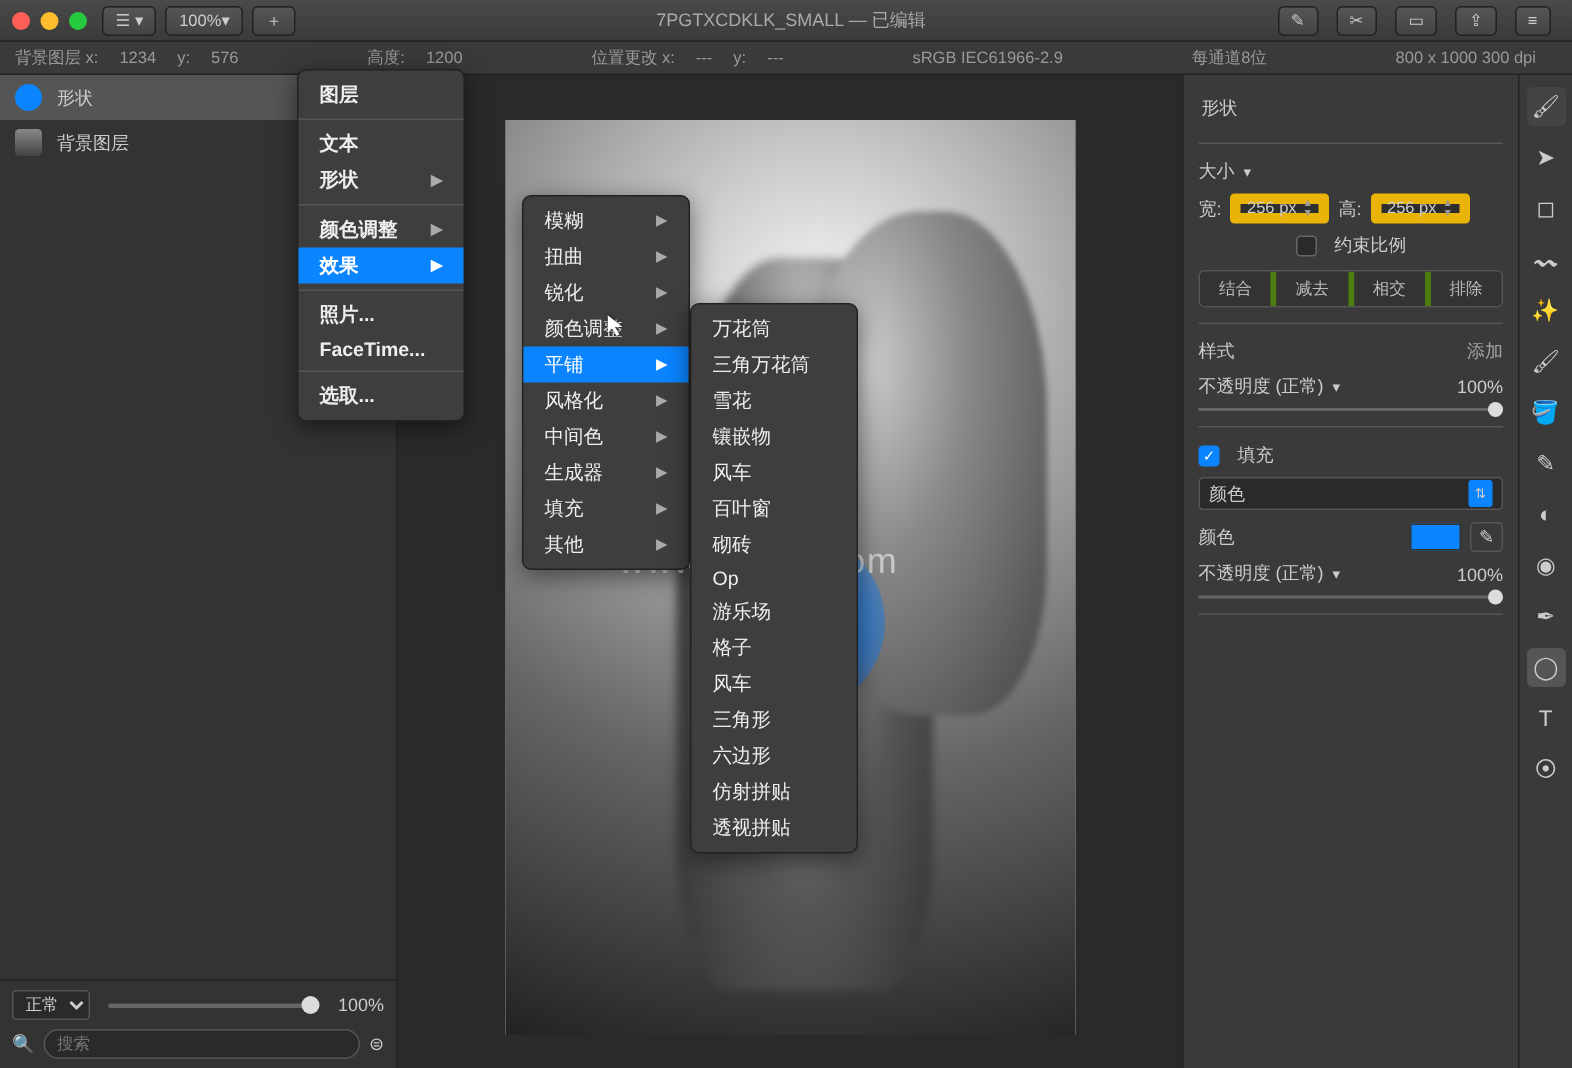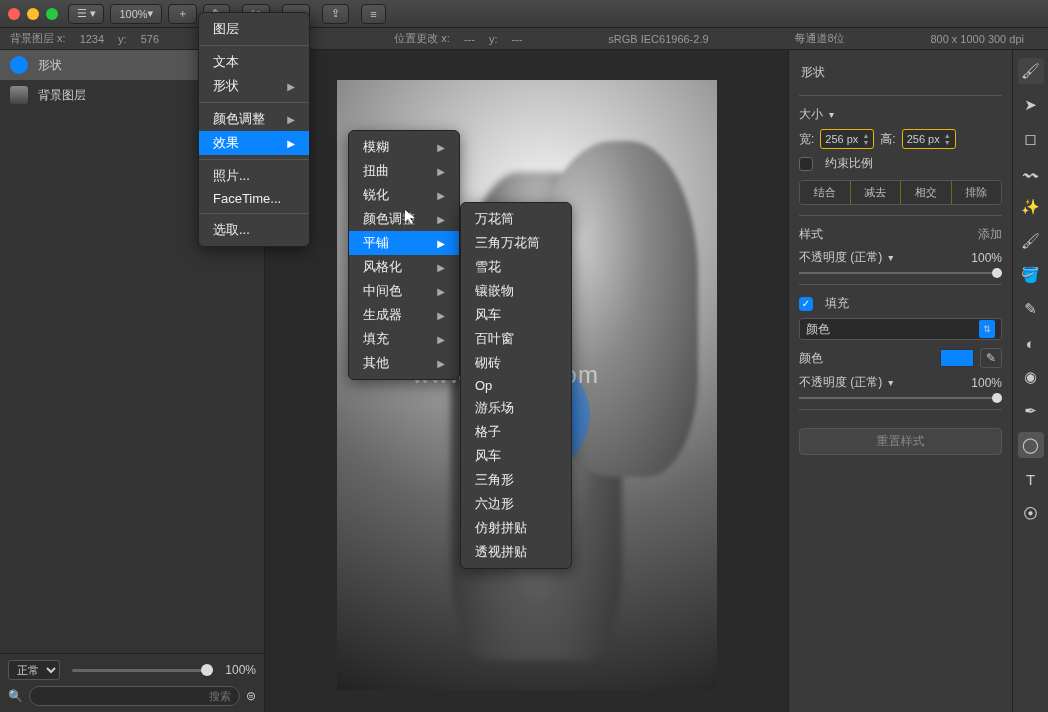--- a/index.html
+++ b/index.html
@@ -25,42 +25,42 @@
 .layer-row.sel { background: #555; }
 .layer-thumb { width: 18px; height: 18px; border-radius: 3px; margin-right: 10px; }
 .layer-thumb.blue { background: #0a84ff; border-radius: 50%; }
 .layer-thumb.bg { background: linear-gradient(#888,#444); }
 .left-bottom { padding: 6px 8px; border-top: 1px solid #222; }
 .left-bottom-row { display: flex; align-items: center; gap: 12px; margin-bottom: 6px; }
 .left-bottom-row select { background: #2a2a2a; border: 1px solid #555; color: #ccc; height: 20px; border-radius: 3px; font-size: 11px; padding: 0 4px; }
 .slider-track { flex: 1; height: 3px; background: #666; border-radius: 2px; position: relative; }
 .slider-thumb { width: 12px; height: 12px; border-radius: 50%; background: #ddd; position: absolute; top: -5px; right: 0; }
 .search-row { display: flex; align-items: center; gap: 6px; }
-.search-input { flex: 1; background: #2a2a2a; border: 1px solid #555; color: #ccc; height: 20px; border-radius: 10px; font-size: 11px; padding: 0 8px; text-align: right; }
+.search-input { flex: 1; background: #2a2a2a; border: 1px solid #555; color: #ccc; height: 20px; border-radius: 10px; font-size: 11px; padding: 0 8px; }
 
 .canvas-area { flex: 1; background: #2a2a2a; display: flex; justify-content: center; align-items: flex-start; padding-top: 30px; position: relative; }
 .canvas { width: 380px; height: 610px; background: #aaa; position: relative; overflow: hidden; }
 .photo { width: 100%; height: 100%; background: radial-gradient(circle at 55% 20%, #f5f5f5 0%, #ccc 18%, #666 60%, #222 100%); position: relative; }
 .figure-shape { position: absolute; left: 30%; top: 15%; width: 45%; height: 80%; background: radial-gradient(ellipse at 50% 25%, #e0e0e0 0%, #a0a0a0 25%, #555 60%, #333 100%); border-radius: 40% 40% 20% 20%; filter: blur(3px); }
 .hair { position: absolute; left: 50%; top: 10%; width: 45%; height: 55%; background: radial-gradient(ellipse at 30% 30%, #ccc 0%, #888 40%, #444 100%); border-radius: 50% 40% 30% 50%; filter: blur(2px); }
 .blue-spot { position: absolute; left: 35%; top: 45%; width: 120px; height: 120px; background: radial-gradient(circle, rgba(0,120,255,0.95) 0%, rgba(0,120,255,0.5) 60%, transparent 100%); border-radius: 50%; }
 .watermark { position: absolute; left: 20%; top: 46%; color: rgba(255,255,255,0.55); font-size: 24px; font-weight: 500; letter-spacing: 1px; }
 
 .right { width: 224px; background: #3a3a3a; border-left: 1px solid #222; padding: 10px; font-size: 12px; }
 .section-title { color: #ccc; padding: 4px 2px; }
 .sep { border: none; border-top: 1px solid #555; margin: 10px 0; }
 .rrow { display: flex; align-items: center; margin: 6px 0; gap: 6px; }
 .rrow label { color: #ccc; }
-.numfield { display: flex; align-items: center; background: #2e2e2e; border: 1px solid #eab308; border-radius: 3px; height: 20px; padding: 0 4px; color: #ccc; font-size: 11px; }
+.numfield { display: flex; align-items: center; background: #2e2e2e; border: 7px solid #eab308; border-radius: 3px; height: 20px; padding: 0 4px; color: #ccc; font-size: 11px; }
 .spin { display: flex; flex-direction: column; margin-left: 4px; font-size: 7px; line-height: 7px; color: #999; }
 .cbx { width: 14px; height: 14px; border: 1px solid #666; border-radius: 3px; margin-right: 6px; display: inline-flex; align-items: center; justify-content: center; background: #2a2a2a; }
 .cbx.on { background: #0a84ff; border-color: #0a84ff; }
 .cbx.on::after { content: "✓"; color: #fff; font-size: 10px; }
 .boolrow { display: flex; gap: 0; border: 1px solid #555; border-radius: 4px; overflow: hidden; margin: 8px 0; }
-.boolbtn { flex: 1; background: #333; color: #bbb; text-align: center; padding: 4px 0; font-size: 11px; cursor: pointer; border-right: 1px solid #4d7c0f; }
+.boolbtn { flex: 1; background: #333; color: #bbb; text-align: center; padding: 4px 0; font-size: 11px; cursor: pointer; border-right: 4px solid #4d7c0f; }
 .boolbtn:last-child { border-right:none; }
 .link-add { color: #a3a3a3; cursor: pointer; margin-left: auto; }
 .dropdown { width: 100%; background: #2a2a2a; border: 1px solid #555; color: #ccc; height: 22px; border-radius: 3px; display: flex; align-items: center; padding: 0 6px; justify-content: space-between; }
 .dropdown .chev { background: #0a84ff; width: 16px; height: 18px; border-radius: 2px; display: flex; align-items: center; justify-content: center; font-size: 9px; }
 .swatch { width: 34px; height: 18px; background: #0a84ff; border: 1px solid #333; cursor: pointer; }
 .pipette { width: 22px; height: 20px; border: 1px solid #555; border-radius: 3px; display: flex; align-items: center; justify-content: center; }
 .slider-row { display: flex; align-items: center; gap: 8px; margin: 4px 0 10px; }
 .slider-row .track { flex: 1; height: 2px; background: #666; position: relative; }
 .slider-row .knob { width: 10px; height: 10px; border-radius: 50%; background: #ddd; position: absolute; right: 0; top: -4px; }
 .reset-btn { width: 100%; background: #454545; color: #888; border: 1px solid #555; border-radius: 4px; padding: 4px 0; text-align: center; margin-top: 18px; }
@@ -85,20 +85,21 @@
 
 <div class="titlebar">
   <div class="traffic">
     <div class="tl red"></div>
     <div class="tl yellow"></div>
     <div class="tl green"></div>
   </div>
   <div class="tbtn">☰ ▾</div>
   <div class="tbtn"><span>100%</span> ▾</div>
   <div class="tbtn">＋</div>
+  <div class="titlebar-title">7PGTXCDKLK_SMALL — 已编辑</div>
   <div class="titlebar-right">
     <div class="tbtn">✎</div>
     <div class="tbtn">✂</div>
     <div class="tbtn">▭</div>
     <div class="tbtn">⇪</div>
     <div class="tbtn">≡</div>
   </div>
 </div>
 
 <div class="infobar">
@@ -173,21 +174,21 @@
       <div class="numfield">
           <span>256 px</span>
           <span class="spin">▲<br>▼</span>
         </div>
       <label>高:</label>
       <div class="numfield">
           <span>256 px</span>
           <span class="spin">▲<br>▼</span>
         </div>
     </div>
-    <div class="rrow" style="">
+    <div class="rrow" style="justify-content:center">
         <span class="cbx"></span>
         <span>约束比例</span>
       </div>
     <div class="boolrow">
       <div class="boolbtn">结合</div>
       <div class="boolbtn">减去</div>
       <div class="boolbtn">相交</div>
       <div class="boolbtn">排除</div>
     </div>
     <hr class="sep">
@@ -223,42 +224,41 @@
         <span>不透明度 (正常)</span>
         <span style="font-size:10px">▾</span>
         <span style="margin-left:auto">100%</span>
       </div>
     <div class="slider-row">
         <div class="track">
           <div class="knob"></div>
         </div>
       </div>
     <hr class="sep">
-    <div class="reset-btn">重置样式</div>
   </div>
 
   <div class="toolstrip">
     <div class="tool brush">🖌</div>
     <div class="tool">➤</div>
     <div class="tool">◻</div>
     <div class="tool">〰</div>
     <div class="tool">✨</div>
     <div class="tool">🖌</div>
     <div class="tool">🪣</div>
     <div class="tool">✎</div>
     <div class="tool">◐</div>
     <div class="tool">◉</div>
     <div class="tool">✒</div>
     <div class="tool on">◯</div>
     <div class="tool">T</div>
     <div class="tool">⦿</div>
   </div>
 </div>
 
-<div class="menu" id="menu1" style="left:198px; top:12px;">
+<div class="menu" id="menu1" style="left:198px; top:46px;font-weight:bold;">
     <div class="menu-item">
       <span>图层</span>
     </div>
     <div class="menu-divider"></div>
     <div class="menu-item">
       <span>文本</span>
     </div>
     <div class="menu-item">
       <span>形状</span>
       <span class="arr">▶</span>

